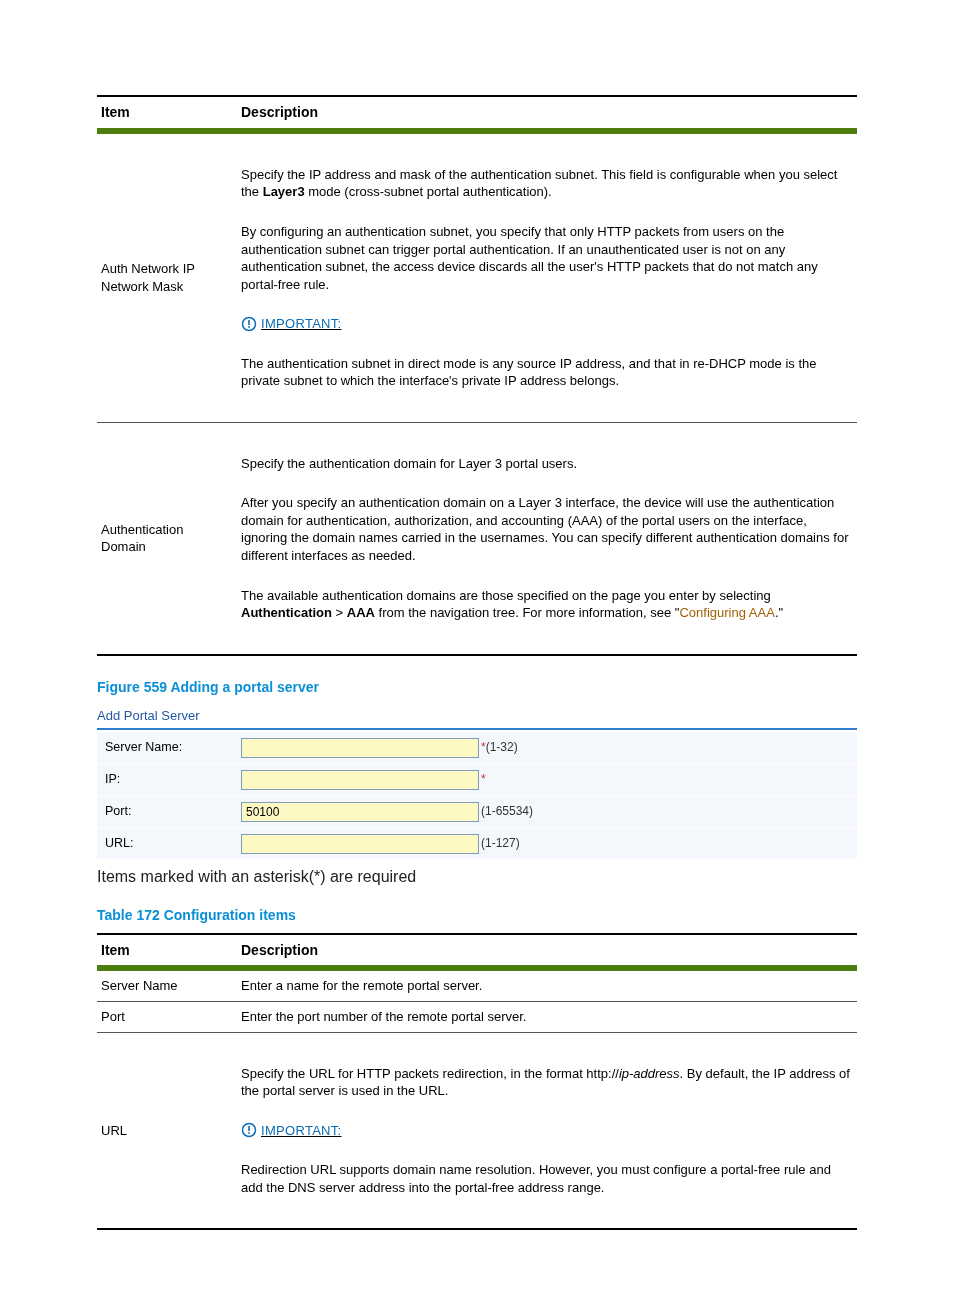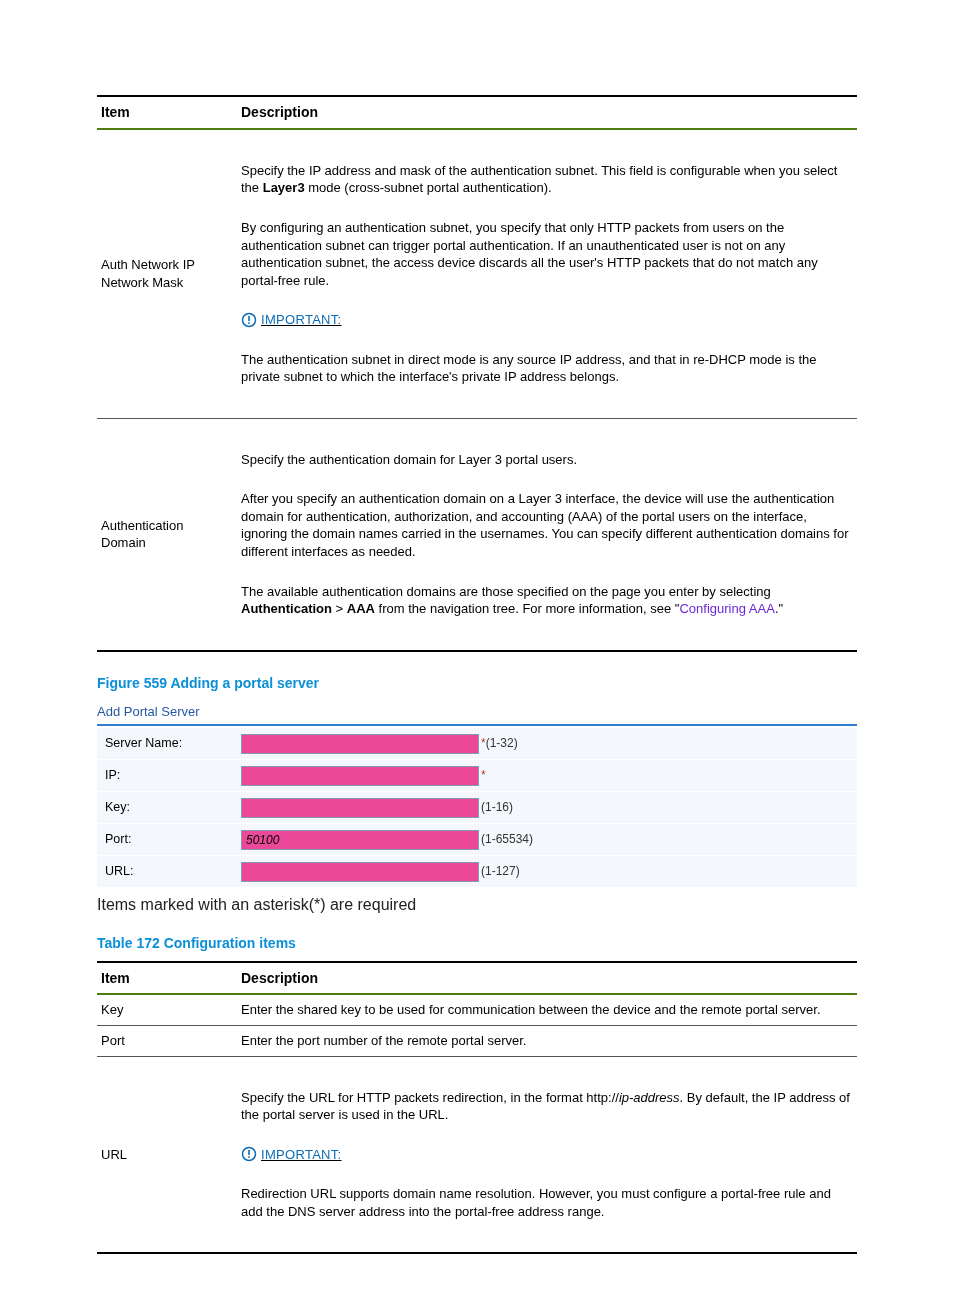--- a/index.html
+++ b/index.html
@@ -17,37 +17,37 @@
     width: 100%;
     border-collapse: collapse;
     border-top: 2px solid #000;
     border-bottom: 2px solid #000;
     margin-bottom: 22px;
   }
   .doc-table th {
     text-align: left;
     font-weight: bold;
     padding: 6px 4px;
-    border-bottom: 2px solid #4d7c0f;
+    border-bottom: 6px solid #4d7c0f;
     font-size: 14px;
   }
   .doc-table td {
     padding: 6px 6px 6px 4px;
     border-bottom: 1px solid #555;
     vertical-align: middle;
     font-size: 13px;
   }
   .doc-table td:first-child { width: 140px; padding-right: 8px; }
   .doc-table tr:last-child td { border-bottom: none; }
   .desc-block { padding: 4px 0; }
   .desc-block p { margin: 22px 0; }
   .important-line { display: flex; align-items: center; gap: 4px; margin: 6px 0; text-decoration: underline; }
   .important-line svg { flex: 0 0 auto; }
   .important-text { color: #0b6db7; font-size: 13px; letter-spacing: 0.3px;}
-  .link { color: #6d28d9; }
+  .link { color: #a16207; }
   .fig-title, .tbl-title {
     color: #0b8fd6;
     font-weight: bold;
     font-size: 14px;
     margin: 14px 0 8px 0;
   }
   
   .form-box { width: 100%; margin-bottom: 6px; }
   .form-header {
     color: #2558a4;
@@ -67,24 +67,23 @@
   .form-label {
     width: 144px;
     padding-left: 8px;
     color: #000000;
     font-size: 12.5px;
   }
   .form-input {
     width: 238px;
     height: 20px;
     border: 1px solid #7f9db9;
-    background: #ec4899;
+    background: #fef9c3;
     font-size: 12px;
     padding: 0 4px;
-    font-style: italic;
   }
   .form-hint {
     padding-left: 2px;
     font-size: 12px;
     color: #333;
   }
   .req-star { color: #c33434; }
   .form-footnote { font-size: 16px; color: #222; margin: 4px 0 18px 0; }
   .pagenum { text-align: center; font-size: 13px; margin-top: 70px; font-family: Liberation Mono, monospace; }
 </style>
@@ -143,25 +142,20 @@
     <input class="form-input" value="" style="">
     <div class="form-hint"><span class="req-star">*</span><span>(1-32)</span></div>
   </div>
 
   <div class="form-row">
     <div class="form-label">IP:</div>
     <input class="form-input" value="" style="">
     <div class="form-hint"><span class="req-star">*</span><span></span></div>
   </div>
 
-  <div class="form-row">
-    <div class="form-label">Key:</div>
-    <input class="form-input" value="" style="">
-    <div class="form-hint">(1-16)</div>
-  </div>
 
   <div class="form-row">
     <div class="form-label">Port:</div>
     <input class="form-input" value="50100" style="">
     <div class="form-hint">(1-65534)</div>
   </div>
 
   <div class="form-row">
     <div class="form-label">URL:</div>
     <input class="form-input" value="" style="">
@@ -173,22 +167,22 @@
 <div class="tbl-title">Table 172 Configuration items</div>
 <table class="doc-table">
   <thead>
     <tr>
       <th>Item</th>
       <th>Description</th>
     </tr>
   </thead>
   <tbody>
     <tr>
-      <td>Key</td>
-      <td>Enter the shared key to be used for communication between the device and the remote portal server.</td>
+      <td>Server Name</td>
+      <td>Enter a name for the remote portal server.</td>
     </tr>
     <tr>
       <td>Port</td>
       <td>Enter the port number of the remote portal server.</td>
     </tr>
     <tr>
       <td>URL</td>
       <td>
         <div class="desc-block">
           <p>

